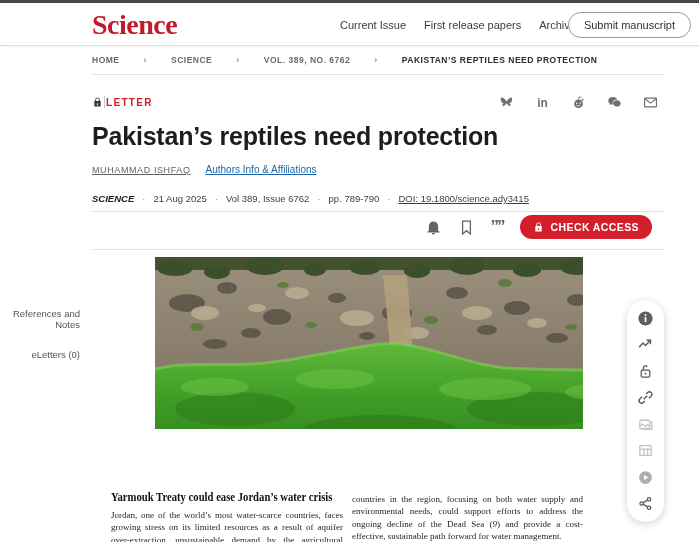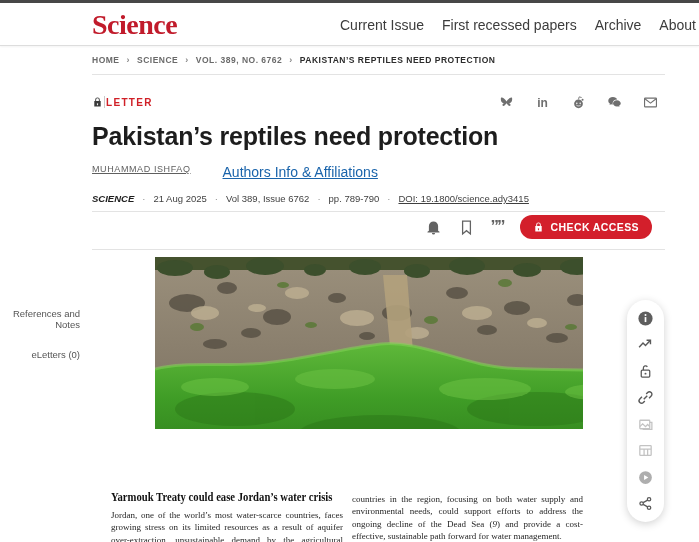--- a/index.html
+++ b/index.html
@@ -8,43 +8,43 @@
     position:relative; width:699px; height:542px; overflow:hidden;
     background:#fff; font-family:"Liberation Sans", sans-serif; color:#222;
   }
   
   .topbar { position:absolute; top:0; left:0; width:699px; height:3px; background:#474747; }
   .header { position:absolute; top:3px; left:0; width:699px; height:43px; background:#fff;
             border-bottom:1px solid #ddd; box-shadow:0 1px 2px rgba(0,0,0,.05); z-index:5; }
   .logo { position:absolute; left:92px; top:6px; font-family:"Liberation Serif", serif;
           font-weight:bold; font-size:28px; color:#c11b2b; letter-spacing:-.5px; cursor:pointer; }
   .nav { position:absolute; left:340px; top:0; height:43px; display:flex; align-items:center; gap:18px; }
-  .nav-item { font-size:14px; color:#3c3c3c; cursor:pointer; display:flex; align-items:center; gap:4px; white-space:nowrap; }
+  .nav-item { font-size:11px; color:#3c3c3c; cursor:pointer; display:flex; align-items:center; gap:4px; white-space:nowrap; }
   .submit-btn { position:absolute; right:8px; top:9px; height:26px; padding:0 15px; background:#fff;
                 border:1px solid #9a9a9a; border-radius:13px; font-size:11px; color:#333;
                 display:flex; align-items:center; cursor:pointer; font-family:"Liberation Sans",sans-serif; }
   
   .breadcrumb { position:absolute; left:92px; top:55px; font-size:8.5px; letter-spacing:.5px;
-                color:#6a6a6a; font-weight:bold; display:flex; align-items:center; gap:7px; }
+                color:#6a6a6a; font-weight:bold; display:flex; align-items:center; gap:24px; }
   .crumb { cursor:pointer; }
   .crumb.last { color:#2c2c2c; cursor:default; }
   .crumb-sep { color:#8a8a8a; font-size:9px; }
   .divider { position:absolute; left:92px; right:34px; height:1px; background:#e3e3e3; }
   
   .type-row { position:absolute; left:92px; top:96px; display:flex; align-items:center; gap:1px; }
   .type-label { color:#d02027; font-weight:bold; font-size:10px; letter-spacing:1.3px; }
   .vsep { width:1px; height:12px; background:#c9c9c9; }
   .share-row { position:absolute; right:41px; top:95px; display:flex; align-items:center; gap:21px; }
   .share-ic { width:15px; height:15px; color:#6f6f6f; cursor:pointer; display:flex; align-items:center; justify-content:center; }
   .share-ic svg { width:15px; height:15px; }
   .linkedin-txt { font-size:12px; font-weight:bold; color:#6f6f6f; line-height:1; }
   .title { position:absolute; left:92px; top:122px; font-size:25px; font-weight:bold; color:#1d1d1d; letter-spacing:-.2px; }
-  .author-row { position:absolute; left:92px; top:164px; display:flex; align-items:flex-start; gap:32px; }
+  .author-row { position:absolute; left:92px; top:164px; display:flex; align-items:center; gap:15px; }
   .author { font-size:9px; letter-spacing:.6px; color:#5f5f5f; text-decoration:underline; cursor:pointer; }
-  .affil-link { font-size:14px; color:#1a64ab; text-decoration:underline; cursor:pointer; }
+  .affil-link { font-size:10px; color:#1a64ab; text-decoration:underline; cursor:pointer; }
   .meta-row { position:absolute; left:92px; top:193px; font-size:9.5px; color:#3f3f3f;
               display:flex; align-items:center; gap:8px; }
   .meta-journal { font-weight:bold; font-style:italic; color:#1d1d1d; }
   .meta-dot { color:#8a8a8a; }
   .doi-link { text-decoration:underline; cursor:pointer; color:#3f3f3f; }
   
   .action-row { position:absolute; right:47px; top:215px; display:flex; align-items:center; gap:16px; }
   .act-ic { width:17px; height:17px; color:#636363; cursor:pointer; display:flex; align-items:center; justify-content:center; }
   .act-ic svg { width:17px; height:17px; }
   .quote-glyph { font-size:17px; font-weight:bold; color:#636363; letter-spacing:-2px; line-height:.6; cursor:pointer; }
@@ -85,32 +85,33 @@
 <div id="page">
 
   <div class="topbar"></div>
   <div class="header">
     <div class="logo">Science</div>
     <div class="nav">
       <span class="nav-item">
           <span>Current Issue</span>
         </span>
       <span class="nav-item">
-          <span>First recessed papers</span>
+          <span>First release papers</span>
         </span>
       <span class="nav-item">
           <span>Archive</span>
         </span>
       <span class="nav-item">
         <span>About</span>
         <svg width="9" height="9" viewBox="0 0 24 24" fill="none" stroke="#3c3c3c" stroke-width="3">
             <polyline points="5,9 12,16 19,9"></polyline>
           </svg>
       </span>
     </div>
+    <button class="submit-btn">Submit manuscript</button>
   </div>
 
   <div class="breadcrumb">
     <span class="crumb">HOME</span>
     <span class="crumb-sep">›</span>
     <span class="crumb">SCIENCE</span>
     <span class="crumb-sep">›</span>
     <span class="crumb">VOL. 389, NO. 6762</span>
     <span class="crumb-sep">›</span>
     <span class="crumb last">PAKISTAN’S REPTILES NEED PROTECTION</span>

